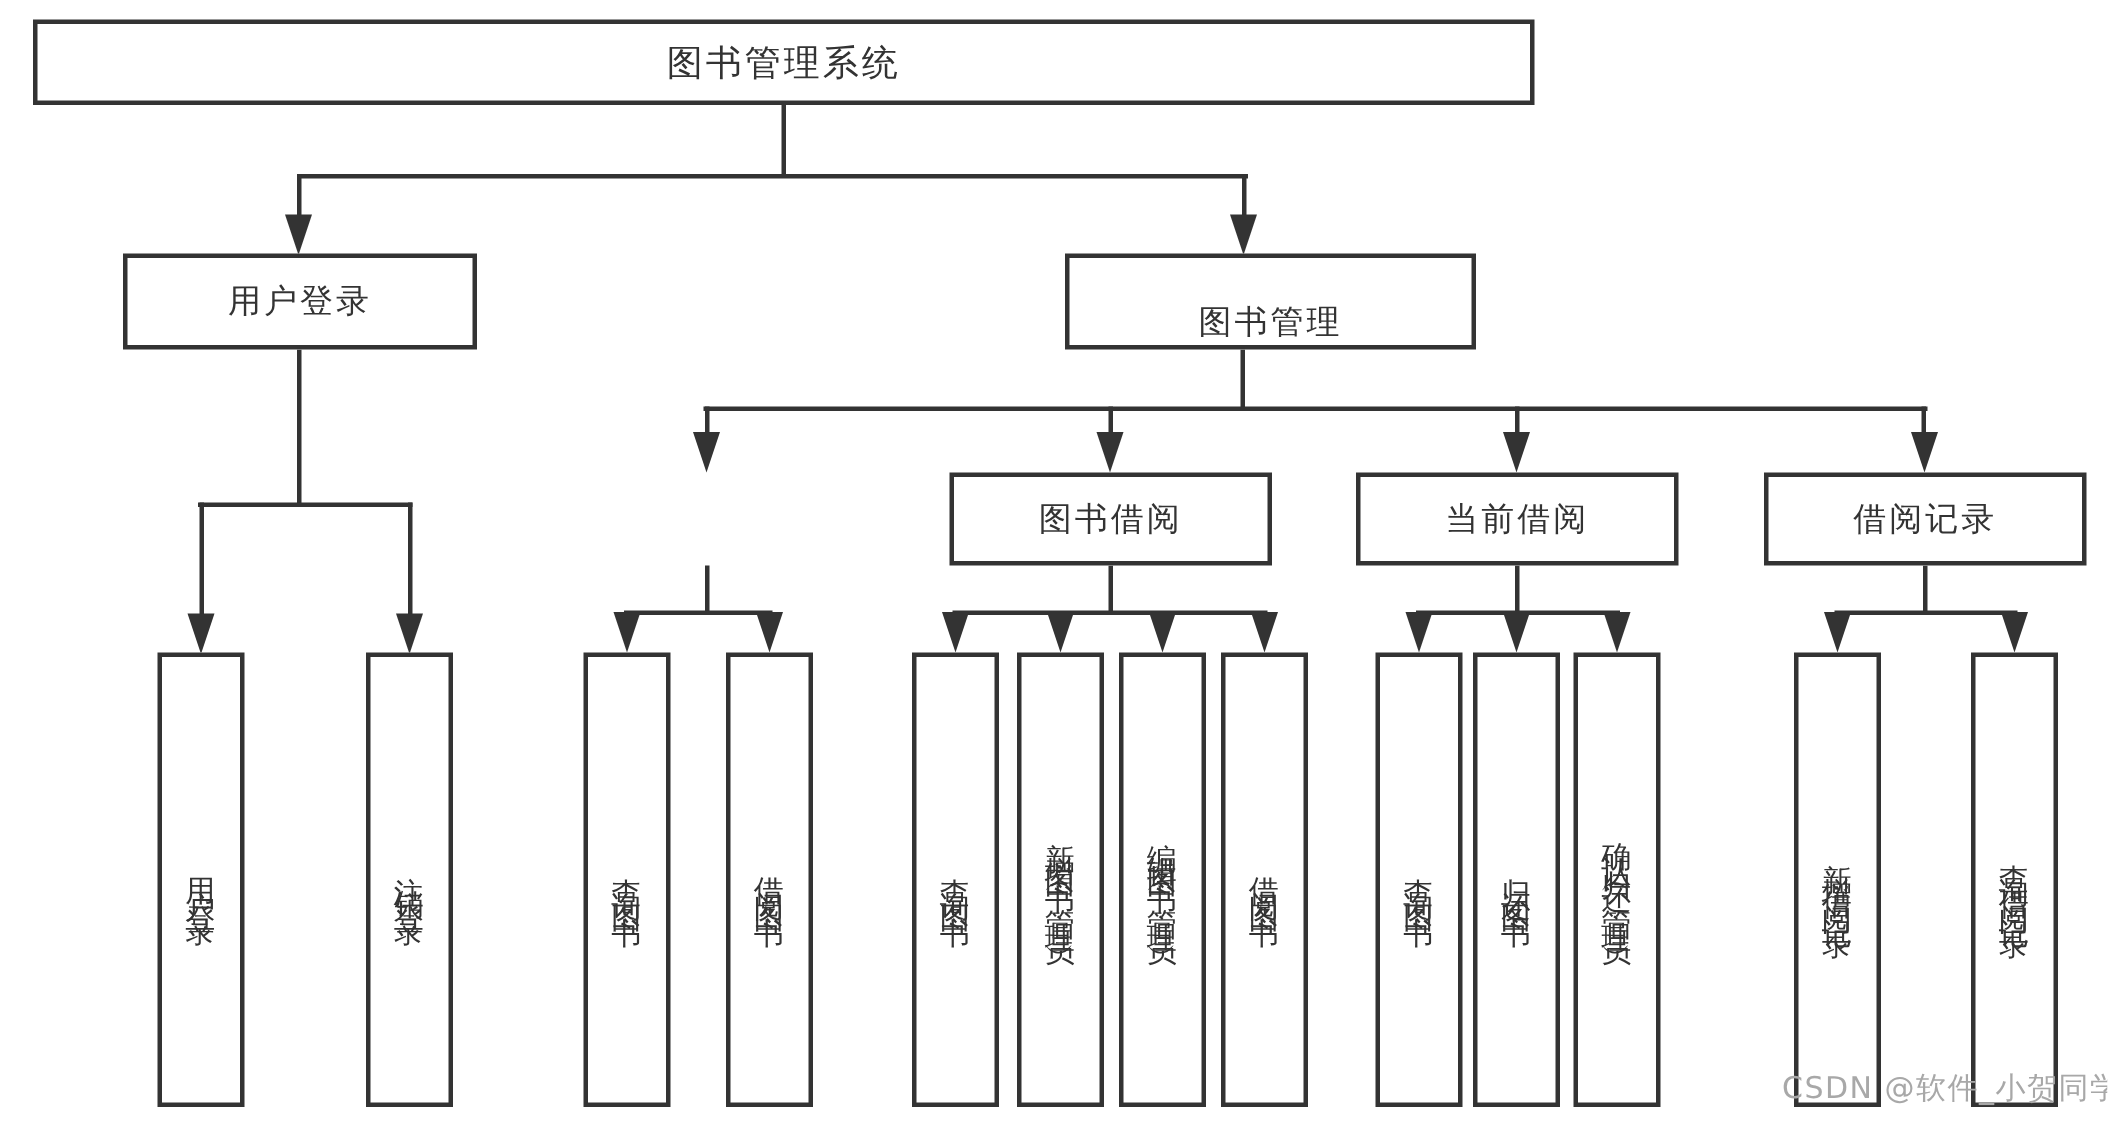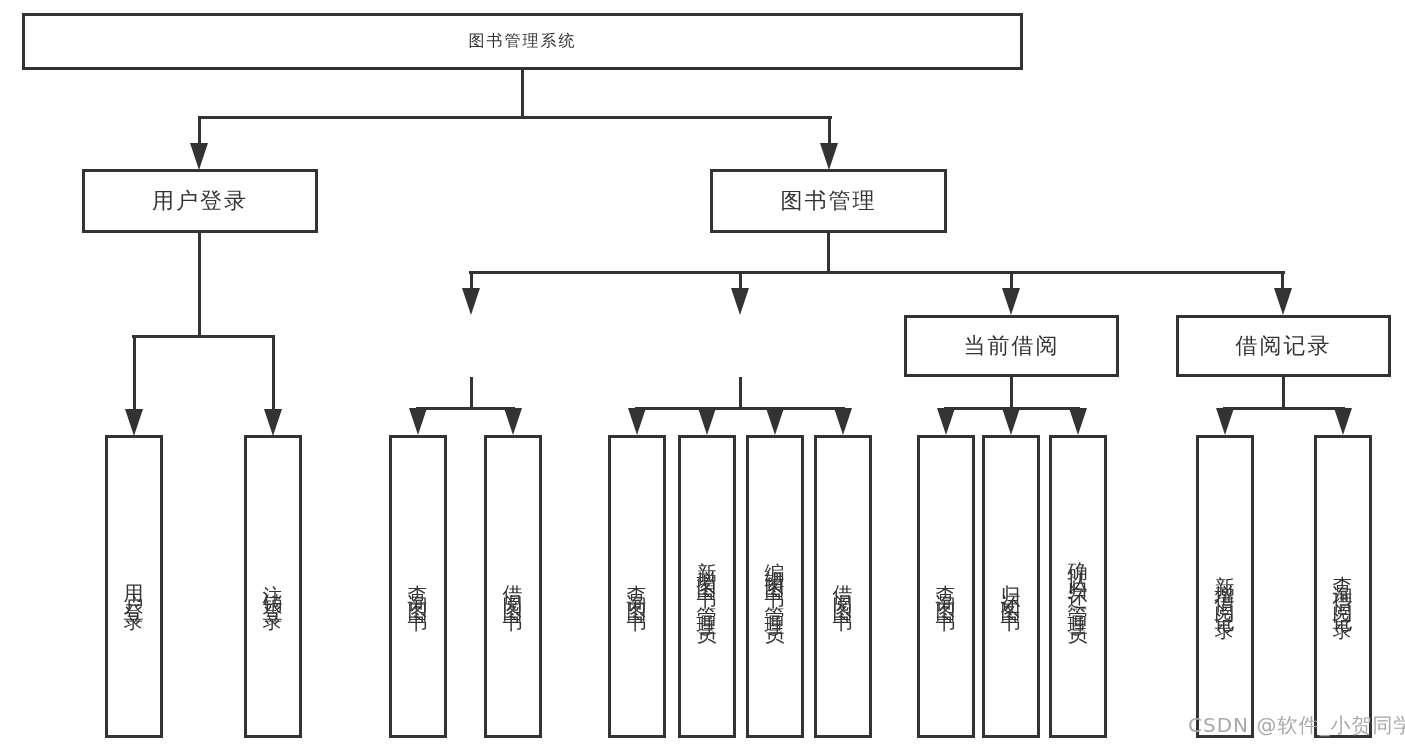--- a/index.html
+++ b/index.html
@@ -23,21 +23,21 @@
     border:3px solid var(--line);
     background:#fff;
     display:flex;align-items:center;justify-content:center;
   }
   .box .lbl{
     font-size:22px;
     letter-spacing:2px;
     color:var(--text);
     white-space:nowrap;
   }
-  .box.root .lbl{font-size:16px;}
+  .box.root .lbl{font-size:24px;}
   .vbox{
     position:absolute;
     box-sizing:border-box;
     border:3px solid var(--line);
     background:#fff;
     width:58px;top:435px;height:303px;
     display:flex;align-items:center;justify-content:center;
   }
   .vbox .vlbl{
     writing-mode:vertical-rl;
@@ -119,24 +119,27 @@
   <div class="arrow" style="left:1216px;top:408px;"></div>
   <div class="arrow" style="left:1334px;top:408px;"></div>
 
   <div class="box root" style="left:22px;top:13px;width:1001px;height:57px;">
     <span class="lbl">图书管理系统</span>
   </div>
 
   <div class="box" style="left:82px;top:169px;width:236px;height:64px;">
     <span class="lbl">用户登录</span>
   </div>
-  <div class="box" style="left:710px;top:169px;width:237px;height:64px;">
+  <div class="box" style="left:710px;top:169px;width:274px;height:64px;align-items:flex-end;">
     <span class="lbl">图书管理</span>
   </div>
 
+  <div class="box" style="left:633px;top:315px;width:215px;height:62px;">
+    <span class="lbl">图书借阅</span>
+  </div>
   <div class="box" style="left:1176px;top:315px;width:215px;height:62px;">
     <span class="lbl">借阅记录</span>
   </div>
   <div class="box" style="left:904px;top:315px;width:215px;height:62px;">
     <span class="lbl">当前借阅</span>
   </div>
 
   <div class="vbox" style="left:105px;">
     <span class="vlbl">用户登录</span>
   </div>

